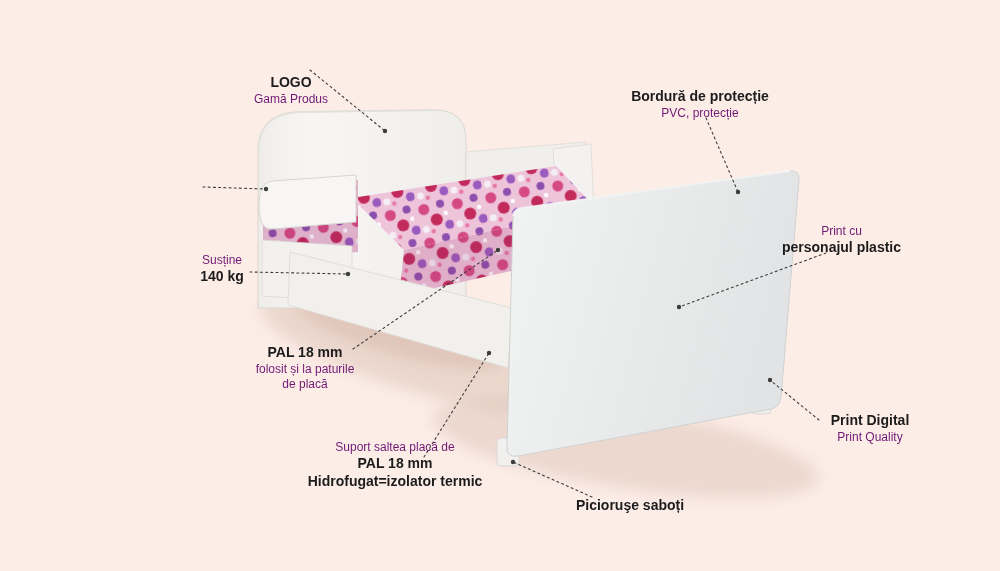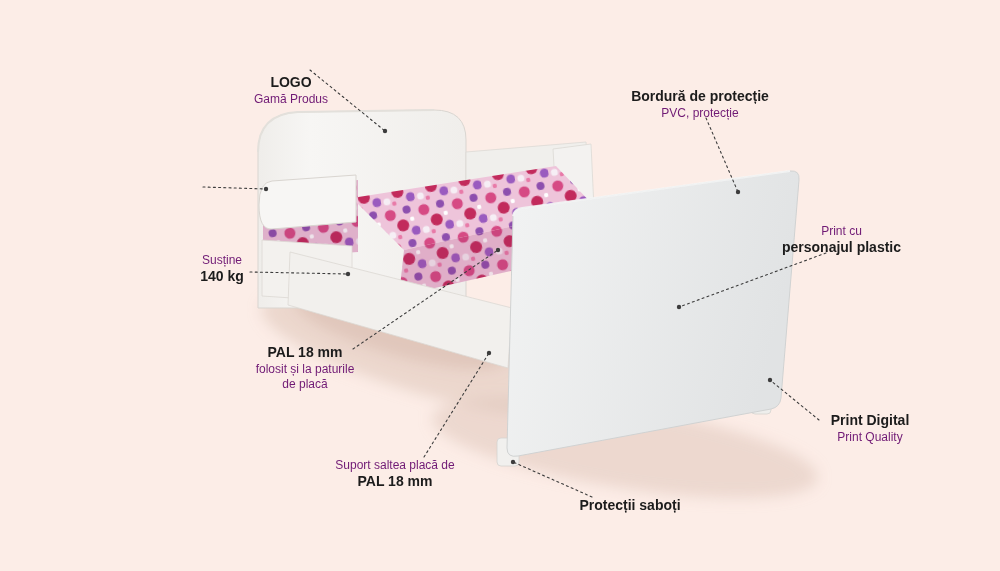--- a/index.html
+++ b/index.html
@@ -133,27 +133,28 @@
     <span class="n12">Print cu</span>
     <span class="b14">personajul plastic</span>
   </div>
 
   <div class="label" style="left:235px;top:344px;width:140px;">
     <span class="b14">PAL 18 mm</span>
     <span class="n12">folosit și la paturile</span>
     <span class="n12">de placă</span>
   </div>
 
-  <div class="label" style="left:285px;top:458px;width:220px;">
+  <div class="label" style="left:285px;top:440px;width:220px;">
     <span class="n12">Suport saltea placă de</span>
     <span class="b14">PAL 18 mm</span>
+    <span class="b14">Hidrofugat=izolator termic</span>
   </div>
 
   <div class="label" style="left:810px;top:412px;width:120px;">
     <span class="b14">Print Digital</span>
     <span class="n12">Print Quality</span>
   </div>
 
   <div class="label" style="left:485px;top:497px;width:290px;">
-    <span class="b14">Protecții saboți</span>
+    <span class="b14">Picioruşe saboți</span>
   </div>
 
 </div>
 
 </body></html>

